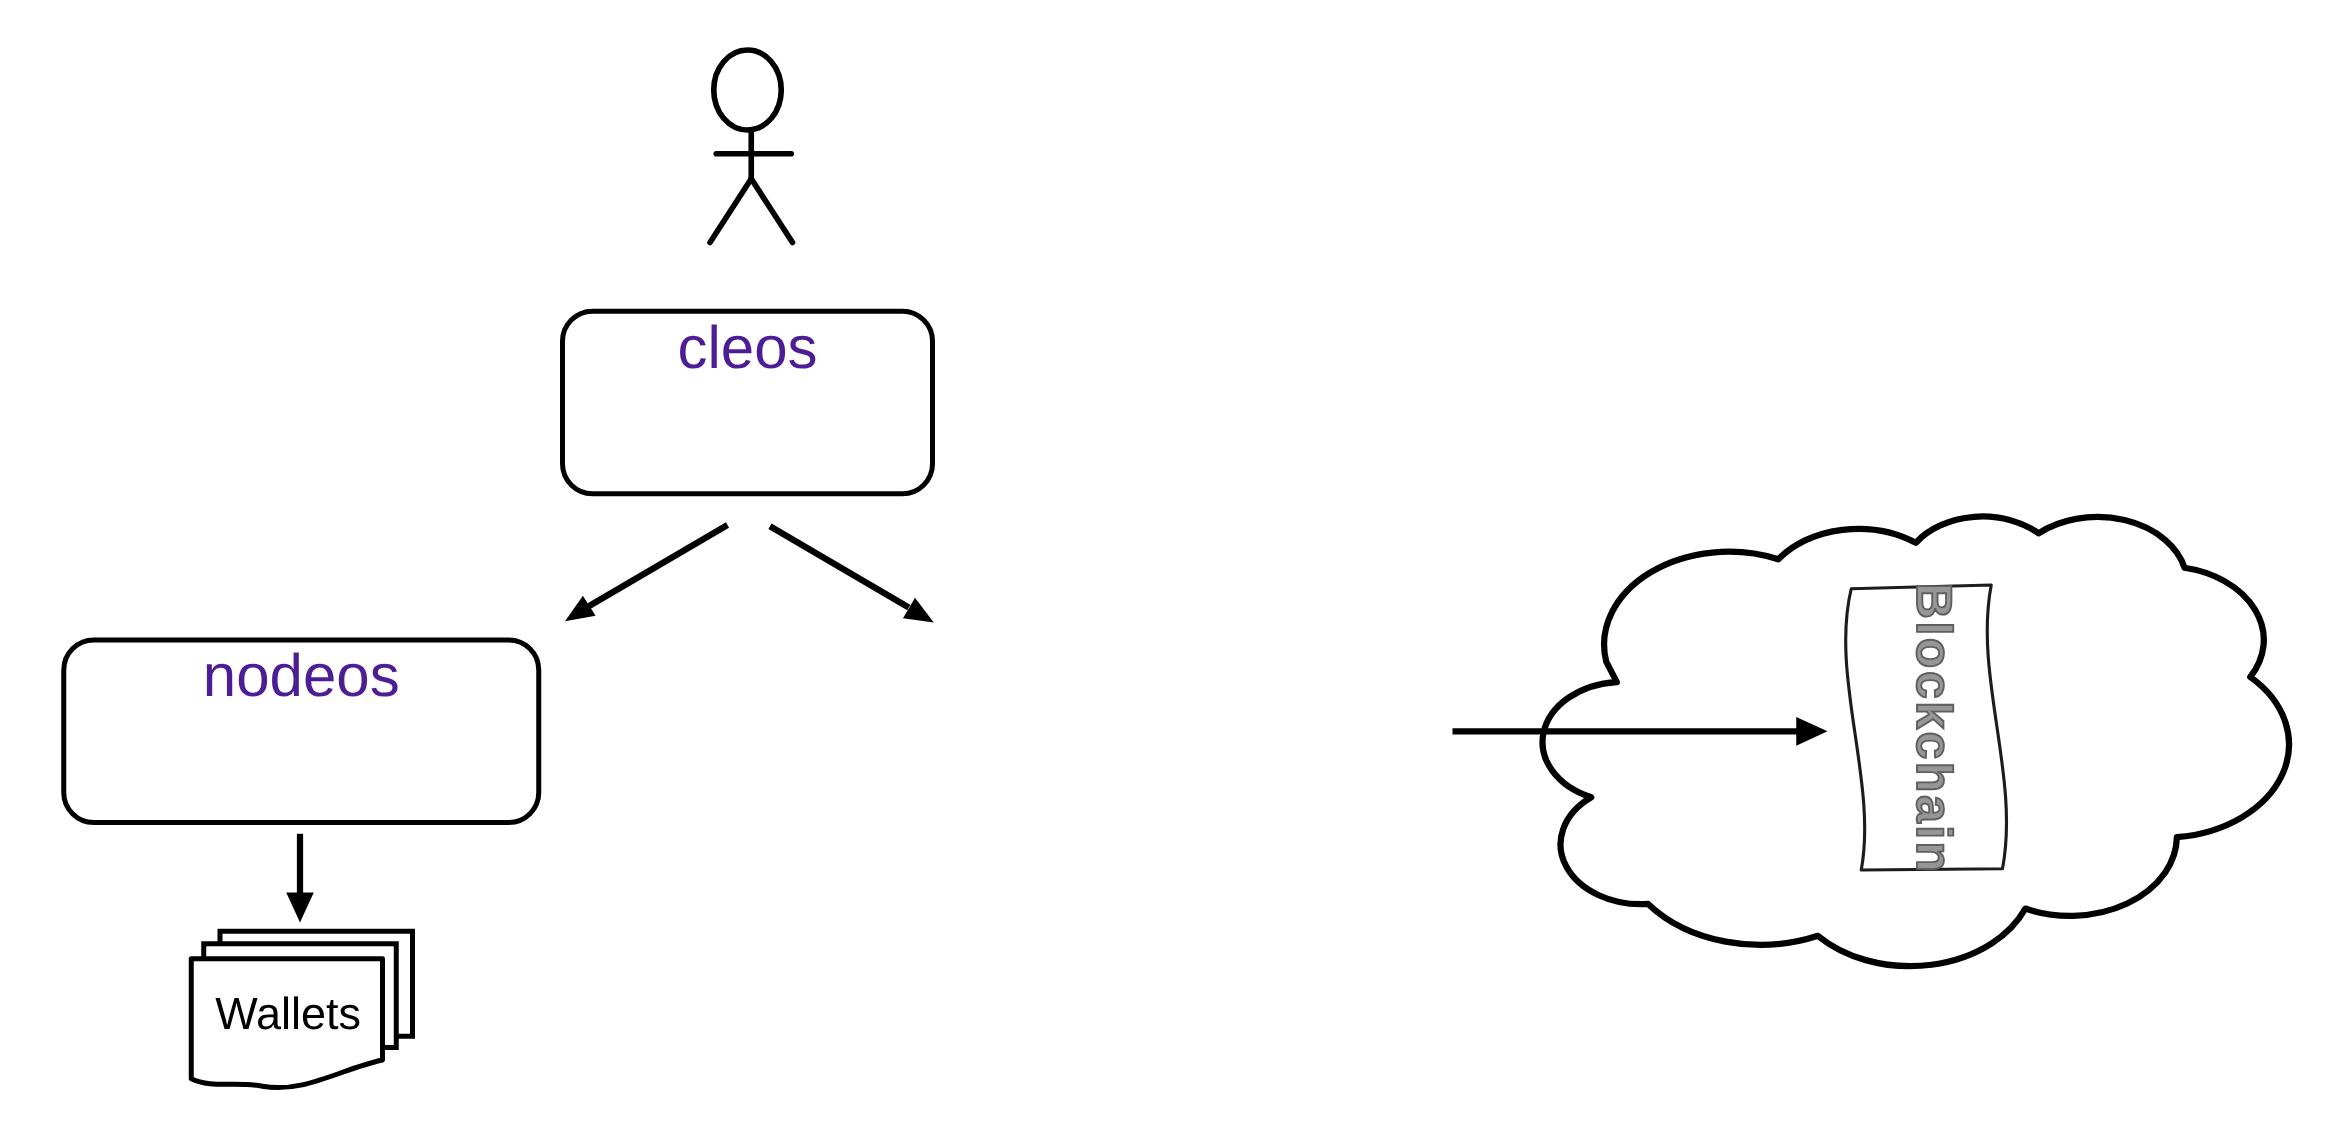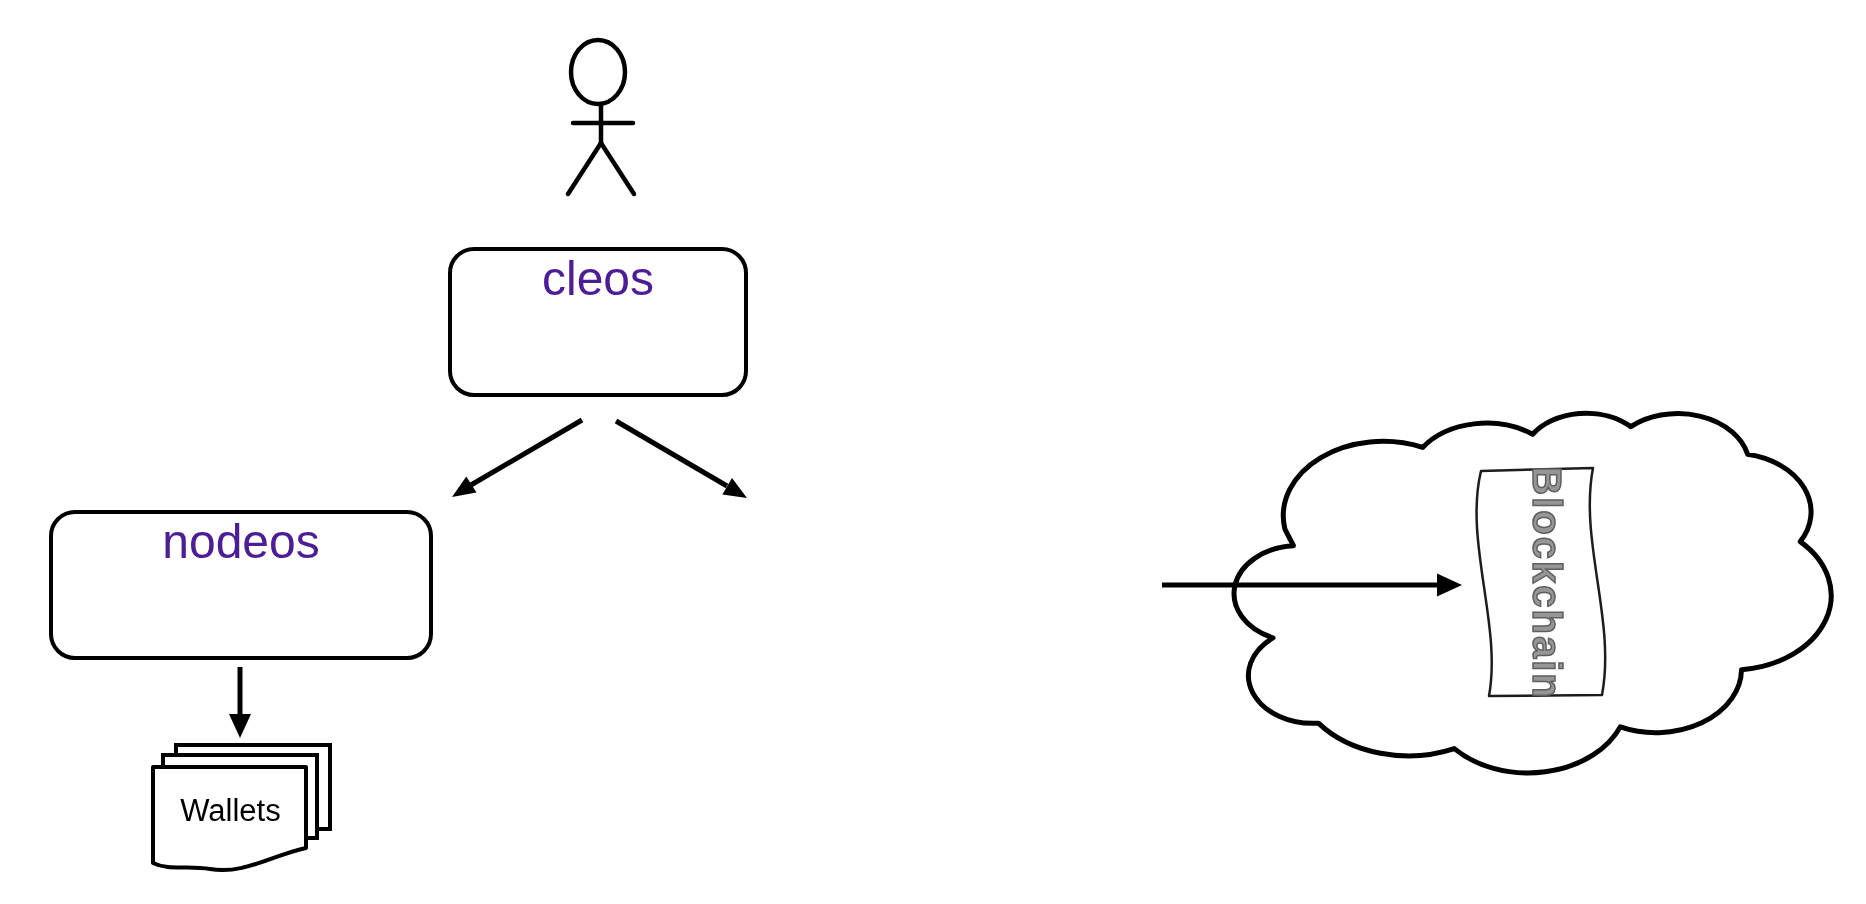--- a/index.html
+++ b/index.html
@@ -53,21 +53,21 @@
   }
   #wallets-svg {
     left: 145px; top: 738px; width: 200px; height: 150px;
     overflow: visible;
   }
   #wallets-label {
     position: absolute;
     left: 153px; top: 790px; width: 155px; height: 42px;
     line-height: 42px;
     text-align: center;
-    font-size: 31px;
+    font-size: 36px;
     color: #000000;
   }
   #overlay-svg {
     left: 0; top: 0; width: 1866px; height: 904px;
     pointer-events: none;
   }
   .ink { stroke: #000000; fill: none; }
 </style>
 </head>
 <body>

